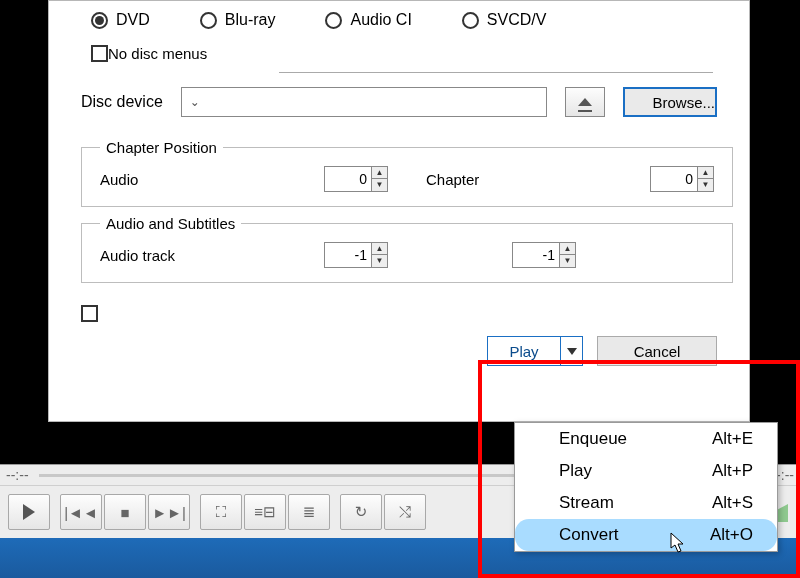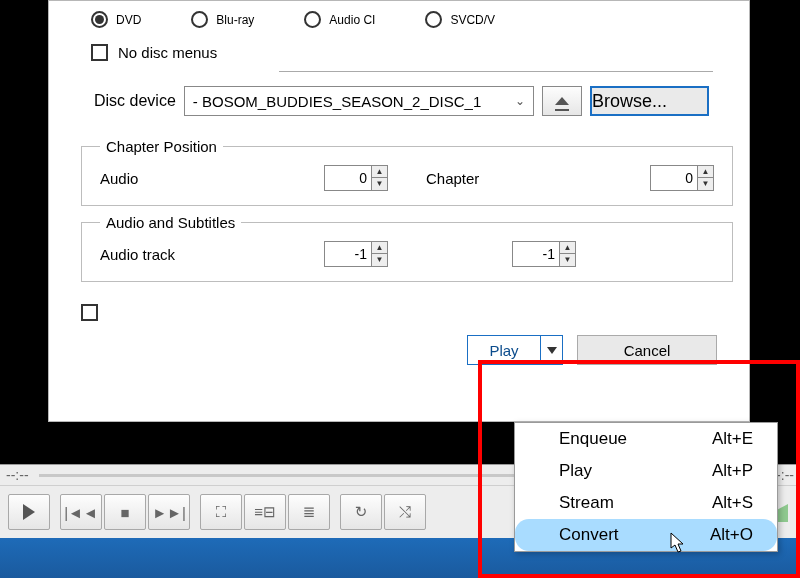--- a/index.html
+++ b/index.html
@@ -81,62 +81,61 @@
     padding: 0;
   }
   .disc-type-row {
     display:flex;
     gap:50px;
     padding: 10px 32px 6px 42px;
     align-items:center;
   }
   .radio {
     display:flex; align-items:center; gap:8px;
-    font-size:12px;
+    font-size:16px;
   }
   .radio-circle {
     width:17px;height:17px;border:2px solid #333;border-radius:50%;
     display:flex;align-items:center;justify-content:center;
   }
   .radio-dot { width:9px;height:9px;background:#333;border-radius:50%; }
   .check-row {
-    display:flex;align-items:center;gap:10px;
+    display:flex;align-items:center;
     padding: 10px 36px 10px 42px;
   }
   .checkbox {
     width:17px;height:17px;border:2px solid #333;background:#fff;
   }
   .hr {
     border:none;border-top:1px solid #aaa;
     margin:0 36px 0 230px;
   }
   .device-row {
-    display:flex;align-items:center;gap:8px;
-    padding:14px 40px 18px 32px;
-    margin-left:13px;
+    display:flex;align-items:center;gap:18px;
+    padding:14px 32px 18px 32px;
   }
   .device-label { font-size:16px; }
   .combo {
     flex:1; height:30px;
     border:1px solid #888; background:#fff;
     display:flex;align-items:center;justify-content:space-between;
     padding:0 8px; font-size:15px;
   }
   .chev { font-size:12px;color:#555; }
   .eject-btn {
     width:40px;height:30px;border:1px solid #888;background:linear-gradient(#fdfdfd,#e6e6e6);
     display:flex;align-items:center;justify-content:center;
   }
   .eject-icon { width:0;height:0;border-left:7px solid transparent;border-right:7px solid transparent;border-bottom:8px solid #555; position:relative;}
   .eject-bar { width:14px;height:2px;background:#555;margin-top:12px;position:absolute;}
   .browse-btn {
-    height:30px;width:119px;
+    height:30px;width:94px;
     border:2px solid #1a6fc4;background:#eaeaea;
-    font-size:18px;
-    display:flex;align-items:center;justify-content:flex-start;
+    font-size:15px;
+    display:flex;align-items:center;justify-content:flex-end;
   }
   fieldset {
     margin: 4px 32px 8px 32px;
     border:1px solid #bdbdbd;
     padding:10px 18px 14px 18px;
     font-size:15px;
   }
   legend { padding:0 6px; font-size:15px; }
   .grid2 {
     display:grid;
@@ -163,21 +162,21 @@
   }
   .play-btn {
     height:30px;width:96px;
     border:1px solid #1a6fc4;background:#fff;
     display:flex;align-items:center;
   }
   .play-btn-label { flex:1;text-align:center;font-size:15px;color:#0a4b8c;}
   .play-btn-drop { width:22px;border-left:1px solid #1a6fc4;height:100%;display:flex;align-items:center;justify-content:center;}
   .drop-tri { width:0;height:0;border-left:5px solid transparent;border-right:5px solid transparent;border-top:7px solid #333;}
   .cancel-btn {
-    height:30px;width:140px;
+    height:30px;width:120px;
     border:1px solid #aaa;background:#e9e9e9;
     display:flex;align-items:center;justify-content:center;font-size:15px;
   }
   .dropdown-menu {
     position:absolute;
     right:22px;
     top:410px;
     width:264px;
     background:#fff;
     border:1px solid #9a9a9a;
@@ -283,21 +282,20 @@
   <div class="check-row">
     <span class="checkbox"></span>
     <span>No disc menus</span>
   </div>
 
   <hr class="hr">
 
   <div class="device-row">
     <span class="device-label">Disc device</span>
     <div class="combo">
-      <span>- BOSOM_BUDDIES_SEASON_2_DISC_1</span>
       <span class="chev">⌄</span>
     </div>
     <div class="eject-btn">
       <div style="position:relative;display:flex;flex-direction:column;align-items:center;">
         <div class="eject-icon"></div>
         <div class="eject-bar"></div>
       </div>
     </div>
     <div class="browse-btn">
       <span>Browse...</span>

